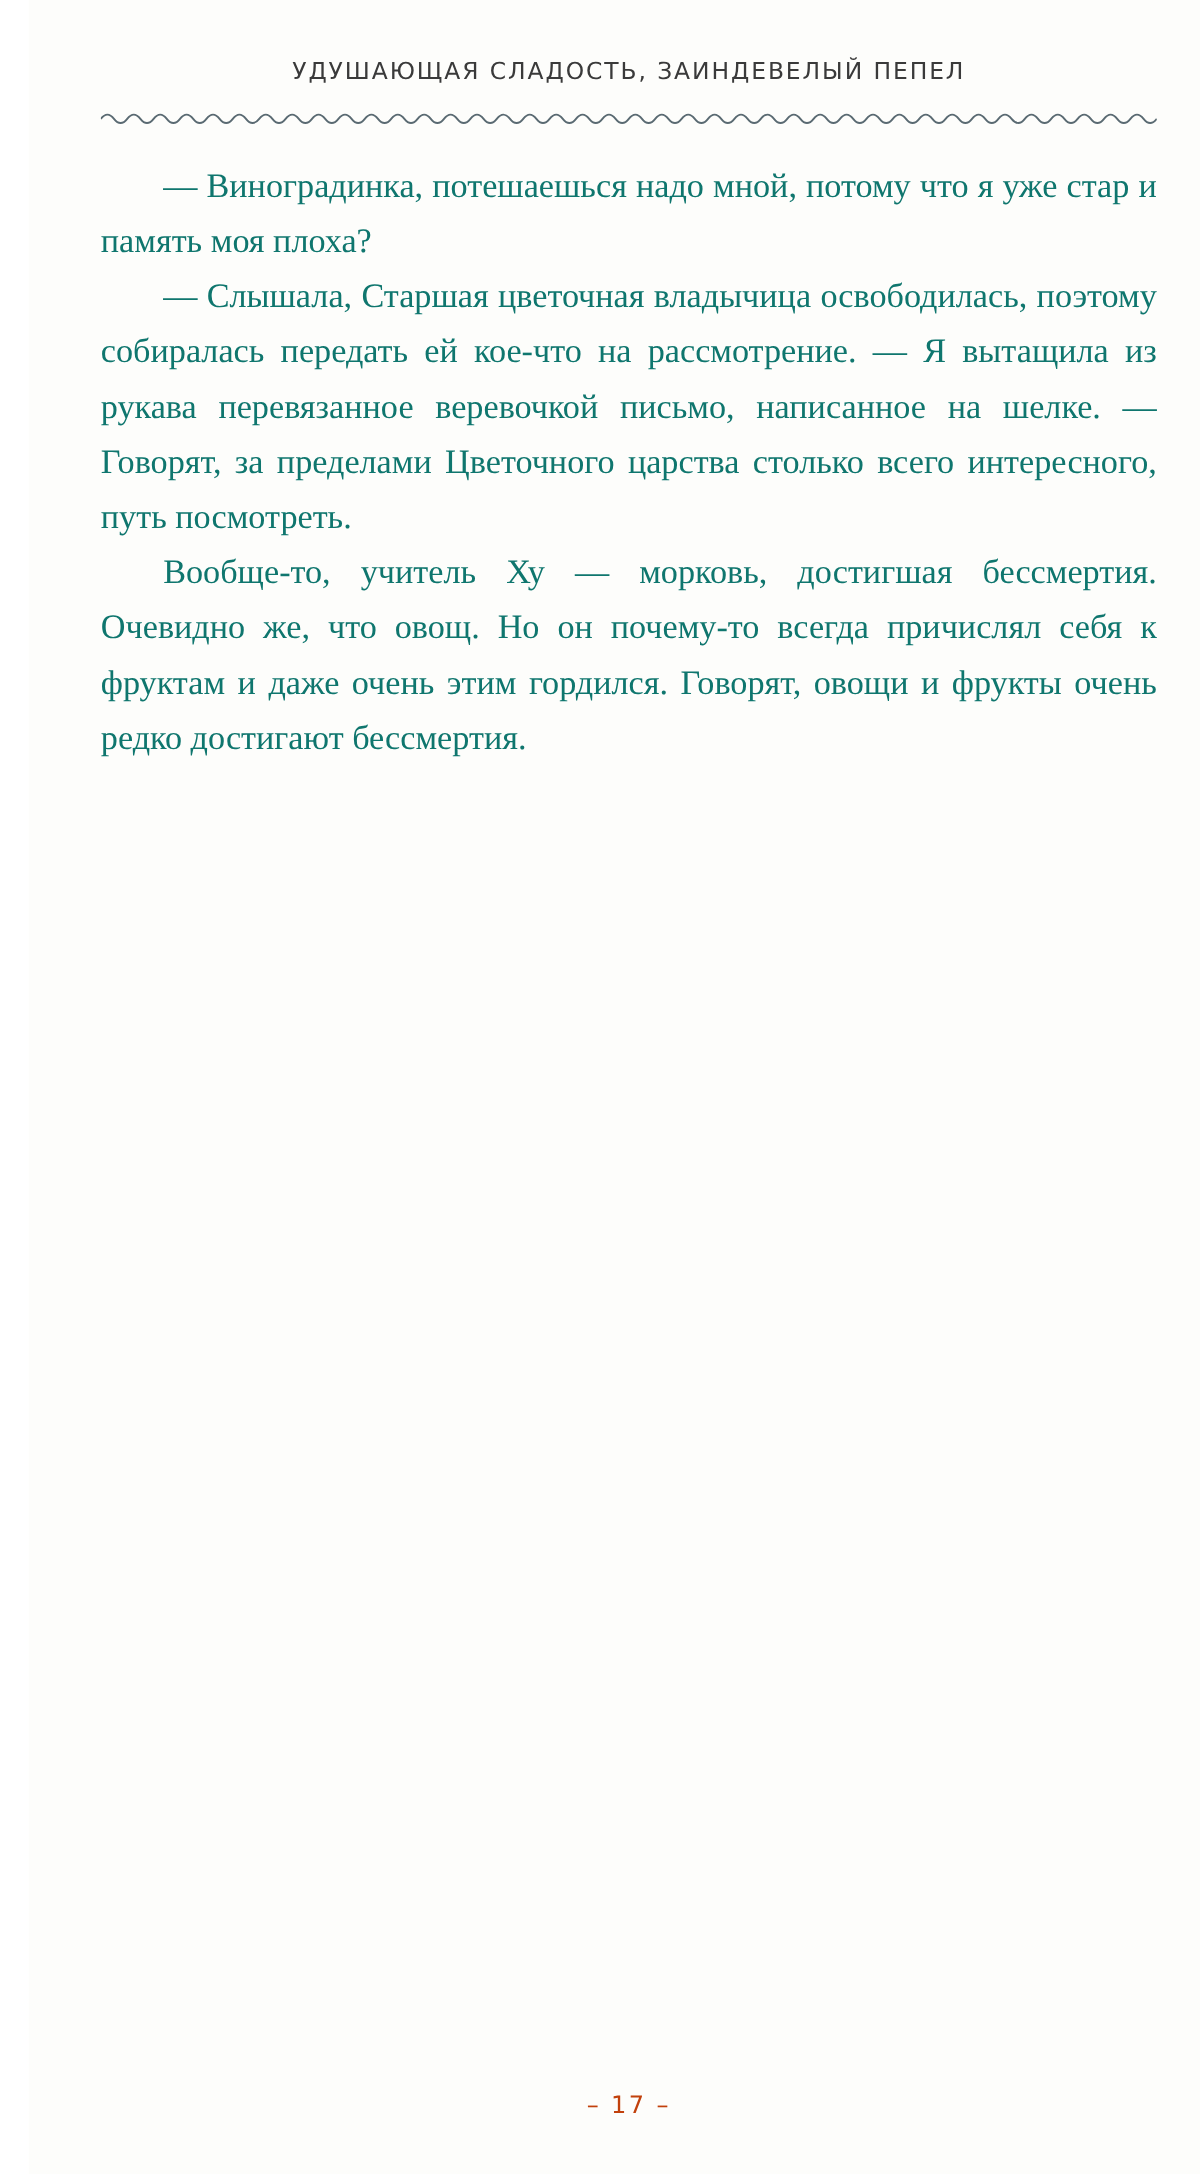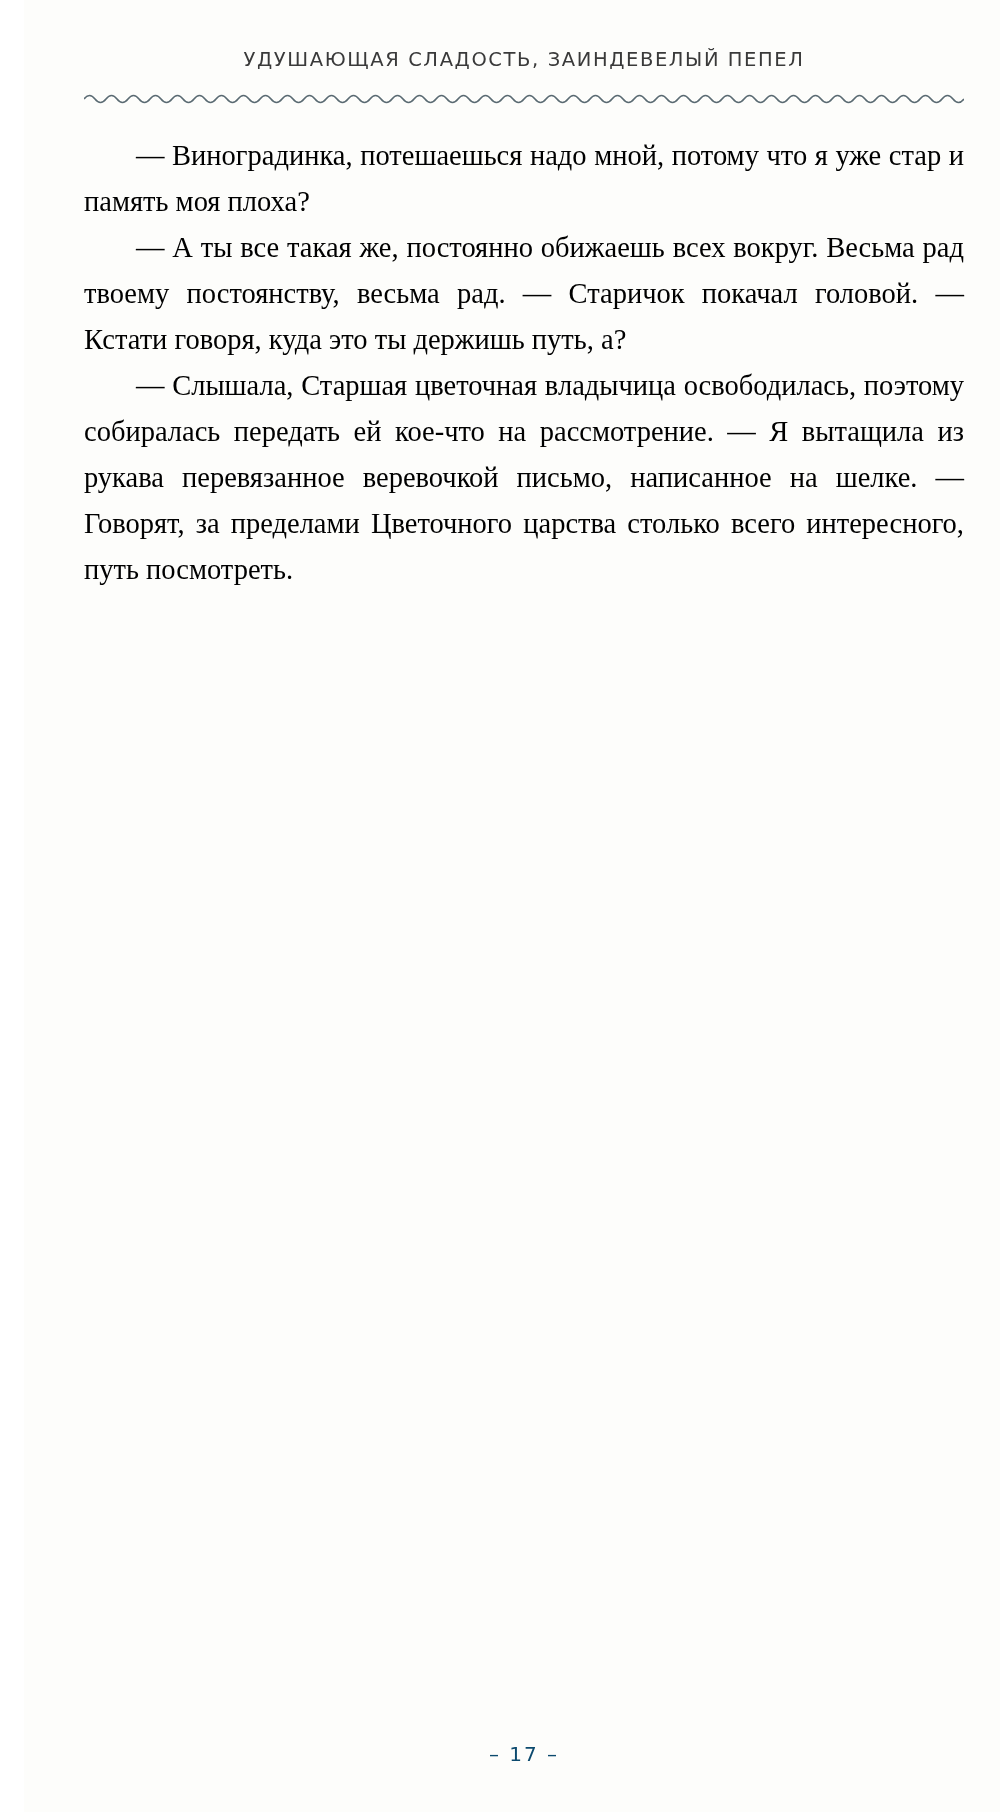--- a/index.html
+++ b/index.html
@@ -50,54 +50,54 @@
     display: block;
     width: 100%;
     height: 16px;
   }
   .body-text {
     margin-top: 26px;
     font-size: 28.5px;
     line-height: 46px;
     text-align: justify;
     text-justify: inter-word;
-    color: #000000;
+    color: #0f766e;
     hyphens: manual;
   }
   .body-text p {
     margin: 0;
     text-indent: 52px;
   }
   .page-number {
     position: absolute;
     bottom: 6px;
     left: 0;
     right: 0;
     text-align: center;
     font-family: "DejaVu Sans", sans-serif;
     font-size: 20px;
     letter-spacing: 2px;
-    color: #0c4a6e;
+    color: #c2410c;
   }
 </style>
 </head>
 <body>
 
 <div class="page">
   <div class="page-inner">
 
     <div class="running-head">УДУШАЮЩАЯ СЛАДОСТЬ, ЗАИНДЕВЕЛЫЙ ПЕПЕЛ</div>
 
     <div class="rule-wrap">
       <svg viewBox="0 0 880 16" preserveAspectRatio="none" aria-hidden="true">
         <path d="M0,8 Q5.5,1 11,8 T22,8 T33,8 T44,8 T55,8 T66,8 T77,8 T88,8 T99,8 T110,8 T121,8 T132,8 T143,8 T154,8 T165,8 T176,8 T187,8 T198,8 T209,8 T220,8 T231,8 T242,8 T253,8 T264,8 T275,8 T286,8 T297,8 T308,8 T319,8 T330,8 T341,8 T352,8 T363,8 T374,8 T385,8 T396,8 T407,8 T418,8 T429,8 T440,8 T451,8 T462,8 T473,8 T484,8 T495,8 T506,8 T517,8 T528,8 T539,8 T550,8 T561,8 T572,8 T583,8 T594,8 T605,8 T616,8 T627,8 T638,8 T649,8 T660,8 T671,8 T682,8 T693,8 T704,8 T715,8 T726,8 T737,8 T748,8 T759,8 T770,8 T781,8 T792,8 T803,8 T814,8 T825,8 T836,8 T847,8 T858,8 T869,8 T880,8" fill="none" stroke="#5a6a72" stroke-width="1.6"></path>
       </svg>
     </div>
 
     <div class="body-text">
       <p>— Виноградинка, потешаешься надо мной, потому что я уже стар и память моя плоха?</p>
-      <p>— А ты все такая же, постоянно обижаешь всех вокруг. Весьма рад твоему постоянству, весьма рад. — Старичок покачал головой. — Кстати говоря, куда это ты держишь путь, а?</p>
       <p>— Слышала, Старшая цветочная владычица освободилась, поэтому собиралась передать ей кое-что на рассмотрение. — Я вытащила из рукава перевязанное веревочкой письмо, написанное на шелке. — Говорят, за пределами Цветочного царства столько всего интересного, путь посмотреть.</p>
+      <p>Вообще-то, учитель Ху — морковь, достигшая бессмертия. Очевидно же, что овощ. Но он почему-то всегда причислял себя к фруктам и даже очень этим гордился. Говорят, овощи и фрукты очень редко достигают бессмертия.</p>
     </div>
 
     <div class="page-number">– 17 –</div>
   </div>
 </div>
 
 </body></html>

